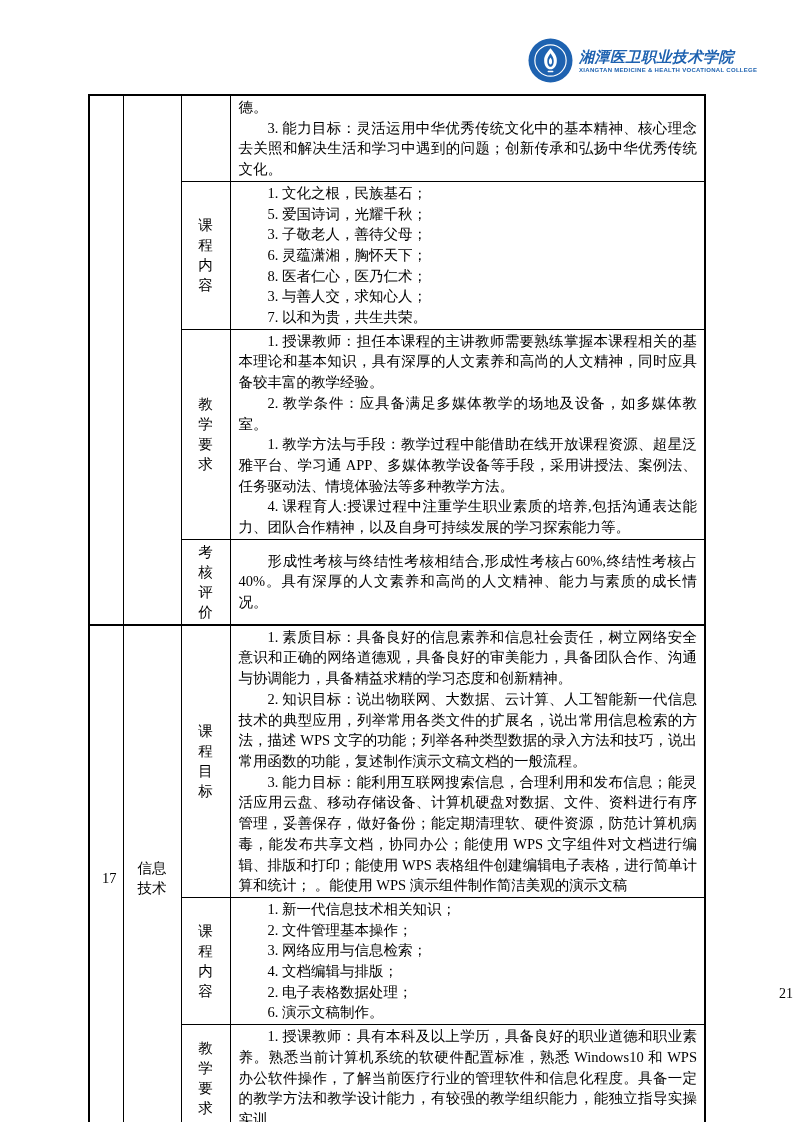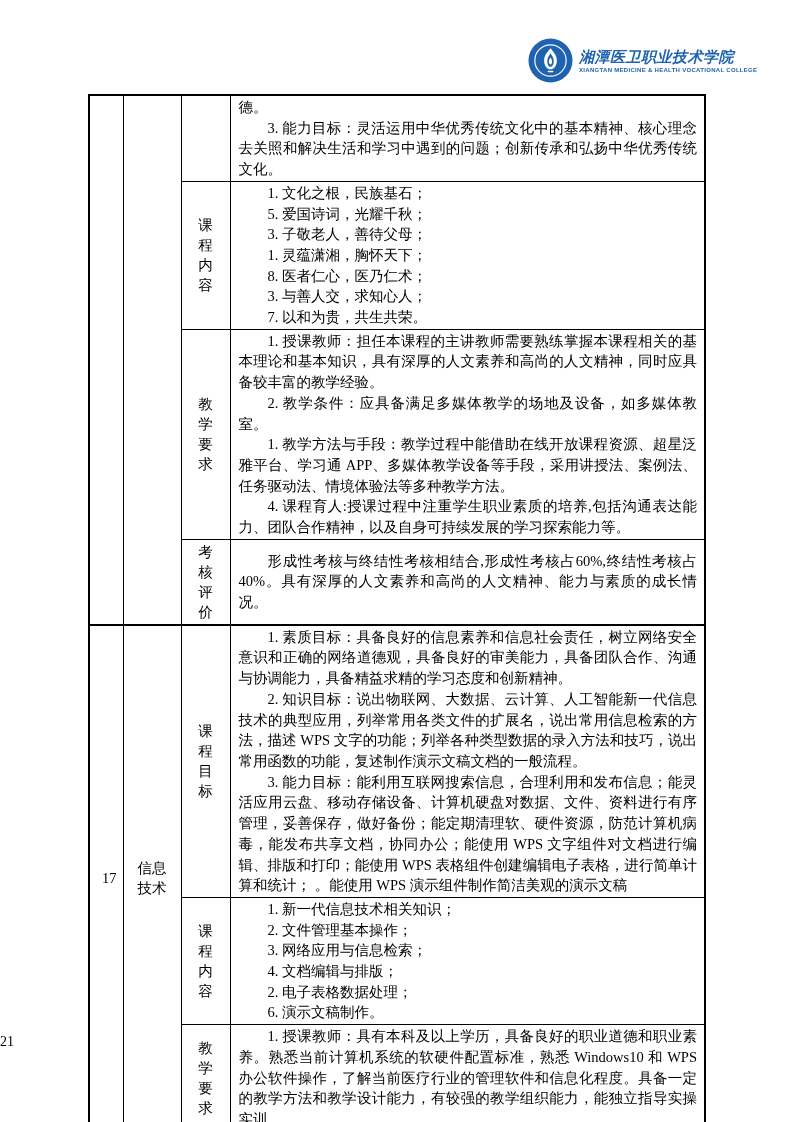--- a/index.html
+++ b/index.html
@@ -51,22 +51,22 @@
     text-align:justify;
     
   }
   td.content p {
     margin:0; text-indent:2em; line-height:20.7px;
   }
   td.content p.tail { text-indent:0; }
 
   
   .page-number {
-    position:absolute; top:1034px; left:0; width:100%;
-    text-align:left; font-size:14px;
+    position:absolute; top:986px; left:0; width:100%;
+    text-align:right; font-size:14px;
   }
 </style>
 </head>
 <body>
 
 <div class="page">
 
   <div class="logo-wrap">
     <svg class="emblem" viewBox="0 0 46 46" xmlns="http://www.w3.org/2000/svg">
       <circle cx="23" cy="23" r="22.5" fill="#1e62b0"></circle>
@@ -102,21 +102,21 @@
             </div>
         </td>
       </tr>
       <tr style="height:145px">
         <td class="label">课程内容</td>
         <td class="content">
           <div>
               <p>1. 文化之根，民族基石；</p>
               <p>5. 爱国诗词，光耀千秋；</p>
               <p>3. 子敬老人，善待父母；</p>
-              <p>1. 灵蕴潇湘，胸怀天下；</p>
+              <p>6. 灵蕴潇湘，胸怀天下；</p>
               <p>8. 医者仁心，医乃仁术；</p>
               <p>3. 与善人交，求知心人；</p>
               <p>7. 以和为贵，共生共荣。</p>
             </div>
         </td>
       </tr>
       <tr style="height:188px">
         <td class="label">教学要求</td>
         <td class="content">
           <div>

